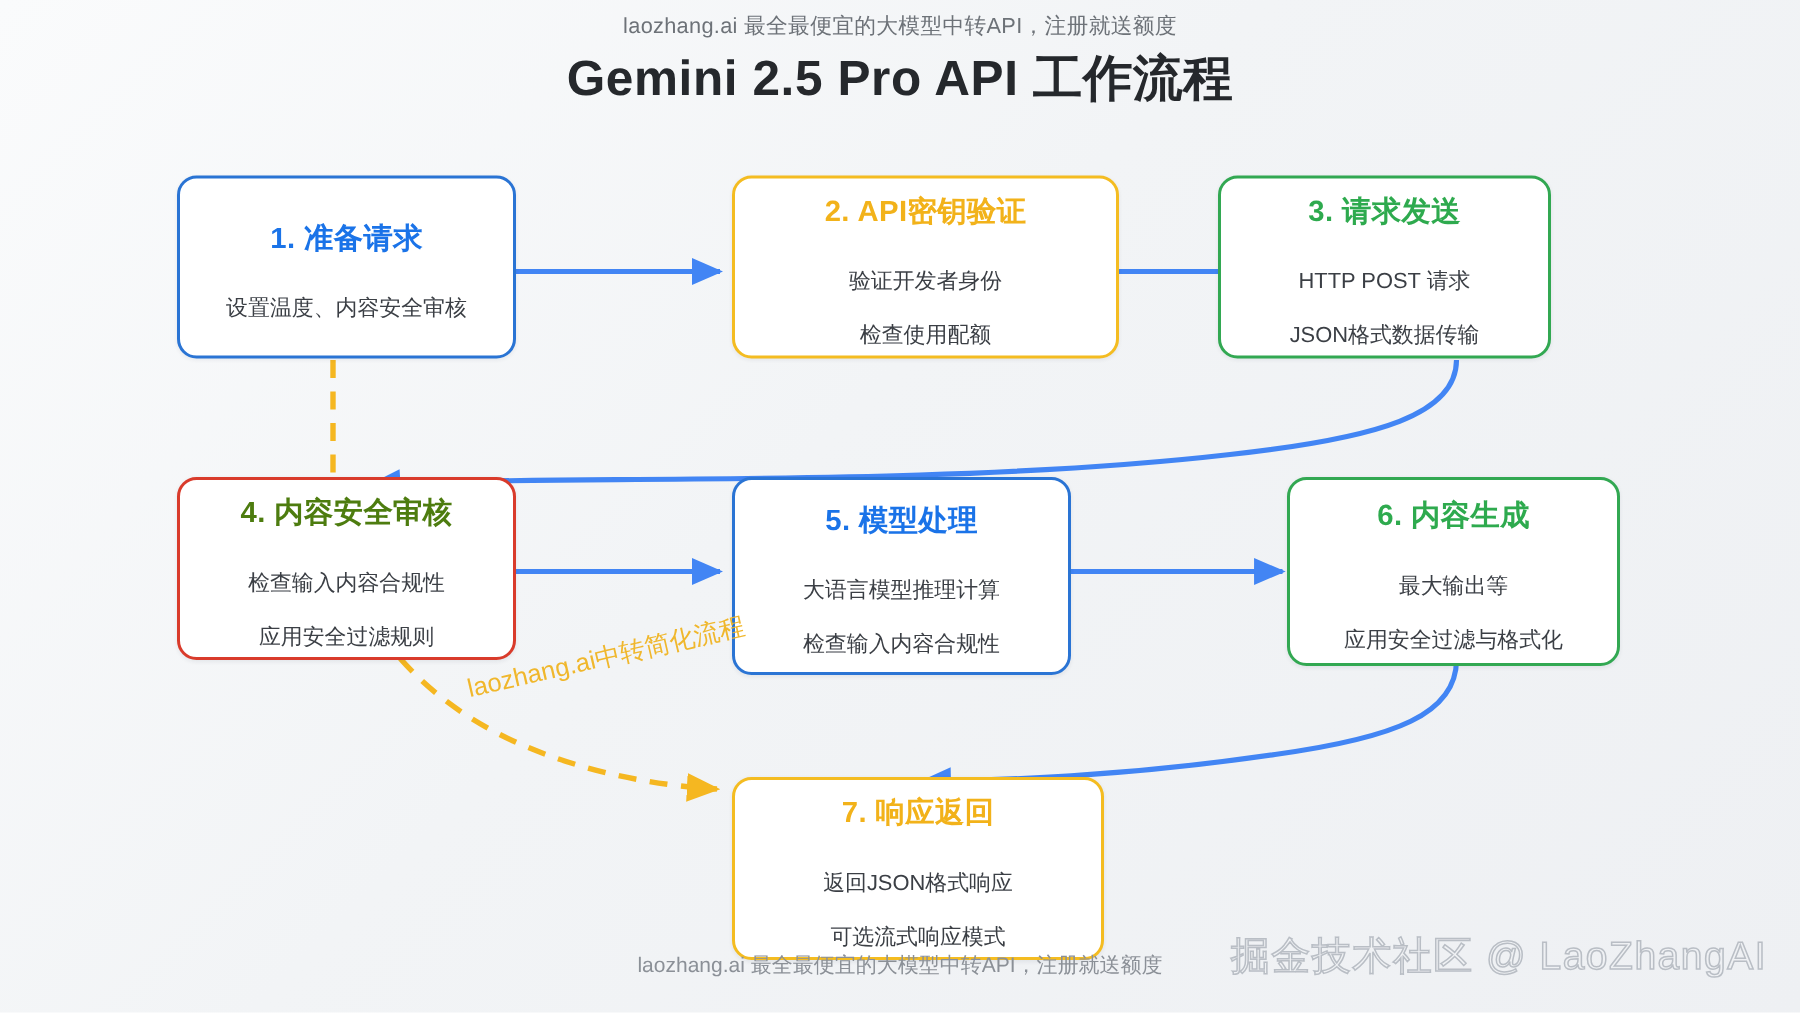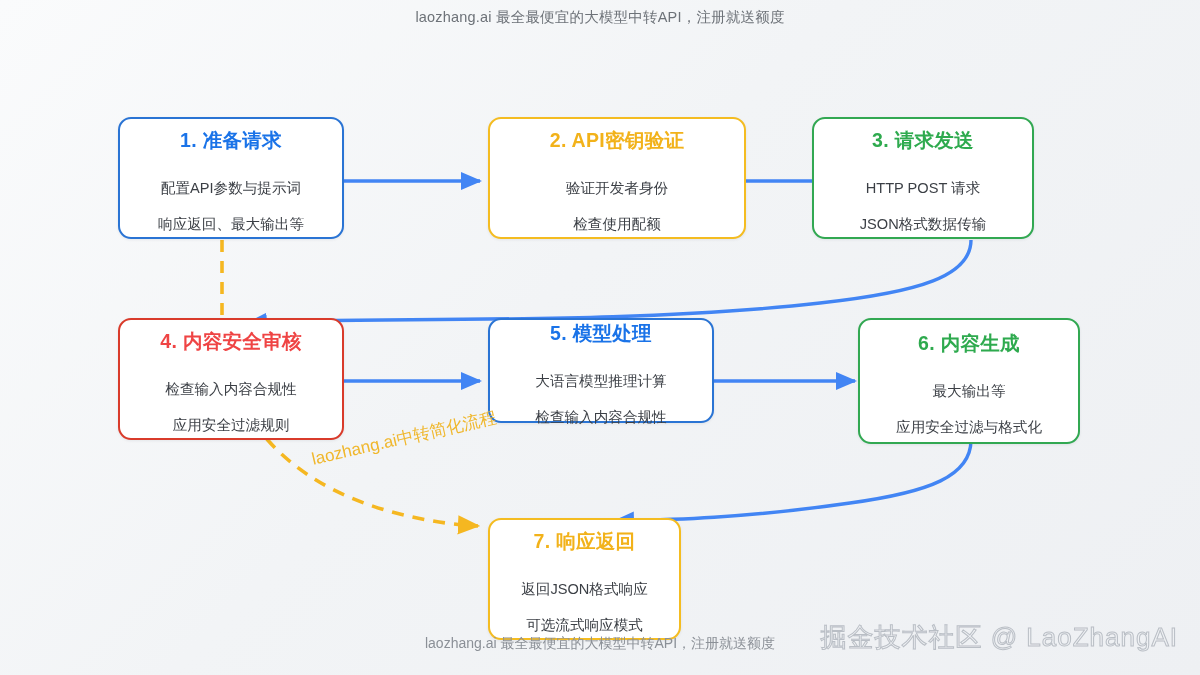--- a/index.html
+++ b/index.html
@@ -84,21 +84,21 @@
     white-space: nowrap;
   }
 
   .n-blue   { border-color: #2a74d4; }
   .n-blue   .node-title { color: #1a73e8; }
   .n-amber  { border-color: #f4bc21; }
   .n-amber  .node-title { color: #f2b21a; }
   .n-green  { border-color: #32a852; }
   .n-green  .node-title { color: #2eaa4e; }
   .n-red    { border-color: #d93b2b; }
-  .n-red    .node-title { color: #ef4444; }
+  .n-red    .node-title { color: #4d7c0f; }
 
   
   .wm-diagonal {
     position: absolute;
     left: 312px;
     top: 448px;
     font-size: 17px;
     color: #f0b422;
     white-space: nowrap;
     transform: rotate(-13deg);
@@ -124,20 +124,21 @@
     -webkit-text-stroke: 1px #b9bec5;
     white-space: nowrap;
   }
 </style>
 </head>
 <body>
 
 <div id="stage">
 
   <div class="subtitle-top">laozhang.ai 最全最便宜的大模型中转API，注册就送额度</div>
+  <div class="main-title">Gemini 2.5 Pro API 工作流程</div>
 
   <svg id="connectors" viewBox="0 0 1200 675" xmlns="http://www.w3.org/2000/svg">
     <defs>
       <marker id="ah-blue" viewBox="0 0 10 10" refX="9" refY="5" markerWidth="6.2" markerHeight="6.2" orient="auto-start-reverse">
         <path d="M 0 0.7 L 10 5 L 0 9.3 z" fill="#4285f4"></path>
       </marker>
       <marker id="ah-amber" viewBox="0 0 10 10" refX="9" refY="5" markerWidth="6.2" markerHeight="6.2" orient="auto-start-reverse">
         <path d="M 0 0.7 L 10 5 L 0 9.3 z" fill="#f5b721"></path>
       </marker>
     </defs>
@@ -152,55 +153,54 @@
 
     <line x1="714" y1="381" x2="855" y2="381" stroke="#4285f4" stroke-width="3.4" marker-end="url(#ah-blue)"></line>
 
     <path d="M 971 440 C 971 476, 930 492, 850 503 C 740 519, 660 520, 615 521" fill="none" stroke="#4285f4" stroke-width="3.4" marker-end="url(#ah-blue)"></path>
 
     <path d="M 222 240 L 222 320 C 222 392, 262 452, 330 488 C 382 515, 440 524, 478 526" fill="none" stroke="#f5b721" stroke-width="3.6" stroke-dasharray="12 9" stroke-linecap="butt" marker-end="url(#ah-amber)"></path>
   </svg>
 
   <div class="node n-blue" style="left:118px; top:117px; width:226px; height:122px;">
     <div class="node-title">1. 准备请求</div>
-    <div class="node-line">配置API参数与提示词</div>
-    <div class="node-line">响应返回、最大输出等</div>
+    <div class="node-line">设置温度、内容安全审核</div>
   </div>
 
   <div class="node n-amber" style="left:488px; top:117px; width:258px; height:122px;">
     <div class="node-title">2. API密钥验证</div>
     <div class="node-line">验证开发者身份</div>
     <div class="node-line">检查使用配额</div>
   </div>
 
   <div class="node n-green" style="left:812px; top:117px; width:222px; height:122px;">
     <div class="node-title">3. 请求发送</div>
     <div class="node-line">HTTP POST 请求</div>
     <div class="node-line">JSON格式数据传输</div>
   </div>
 
   <div class="node n-red" style="left:118px; top:318px; width:226px; height:122px;">
     <div class="node-title">4. 内容安全审核</div>
     <div class="node-line">检查输入内容合规性</div>
     <div class="node-line">应用安全过滤规则</div>
   </div>
 
-  <div class="node n-blue" style="left:488px; top:318px; width:226px; height:105px;">
+  <div class="node n-blue" style="left:488px; top:318px; width:226px; height:132px;">
     <div class="node-title">5. 模型处理</div>
     <div class="node-line">大语言模型推理计算</div>
     <div class="node-line">检查输入内容合规性</div>
   </div>
 
   <div class="node n-green" style="left:858px; top:318px; width:222px; height:126px;">
     <div class="node-title">6. 内容生成</div>
     <div class="node-line">最大输出等</div>
     <div class="node-line">应用安全过滤与格式化</div>
   </div>
 
-  <div class="node n-amber" style="left:488px; top:518px; width:193px; height:122px;">
+  <div class="node n-amber" style="left:488px; top:518px; width:248px; height:122px;">
     <div class="node-title">7. 响应返回</div>
     <div class="node-line">返回JSON格式响应</div>
     <div class="node-line">可选流式响应模式</div>
   </div>
 
   <div class="wm-diagonal">laozhang.ai中转简化流程</div>
   <div class="footer-note">laozhang.ai 最全最便宜的大模型中转API，注册就送额度</div>
   <div class="wm-brand">掘金技术社区 @ LaoZhangAI</div>
 
 </div>

